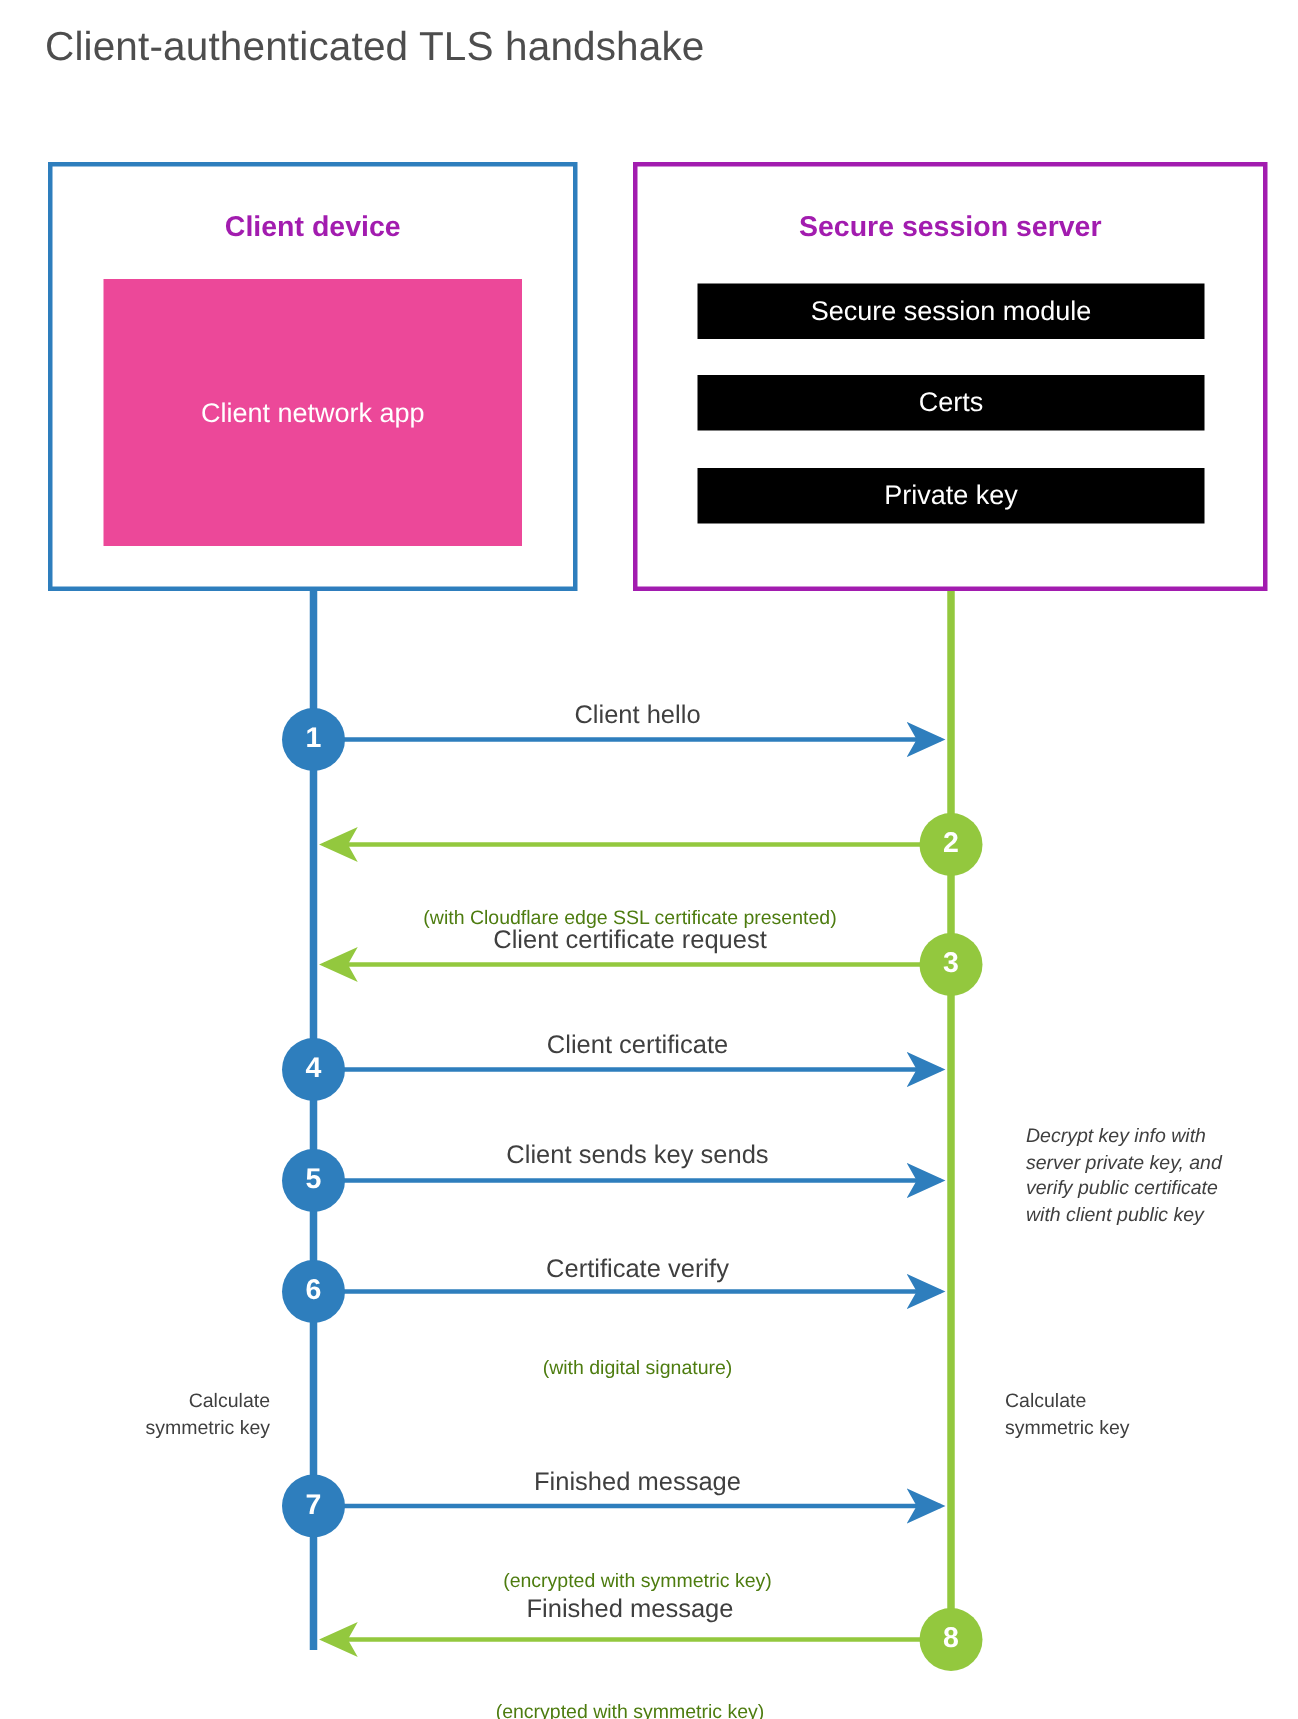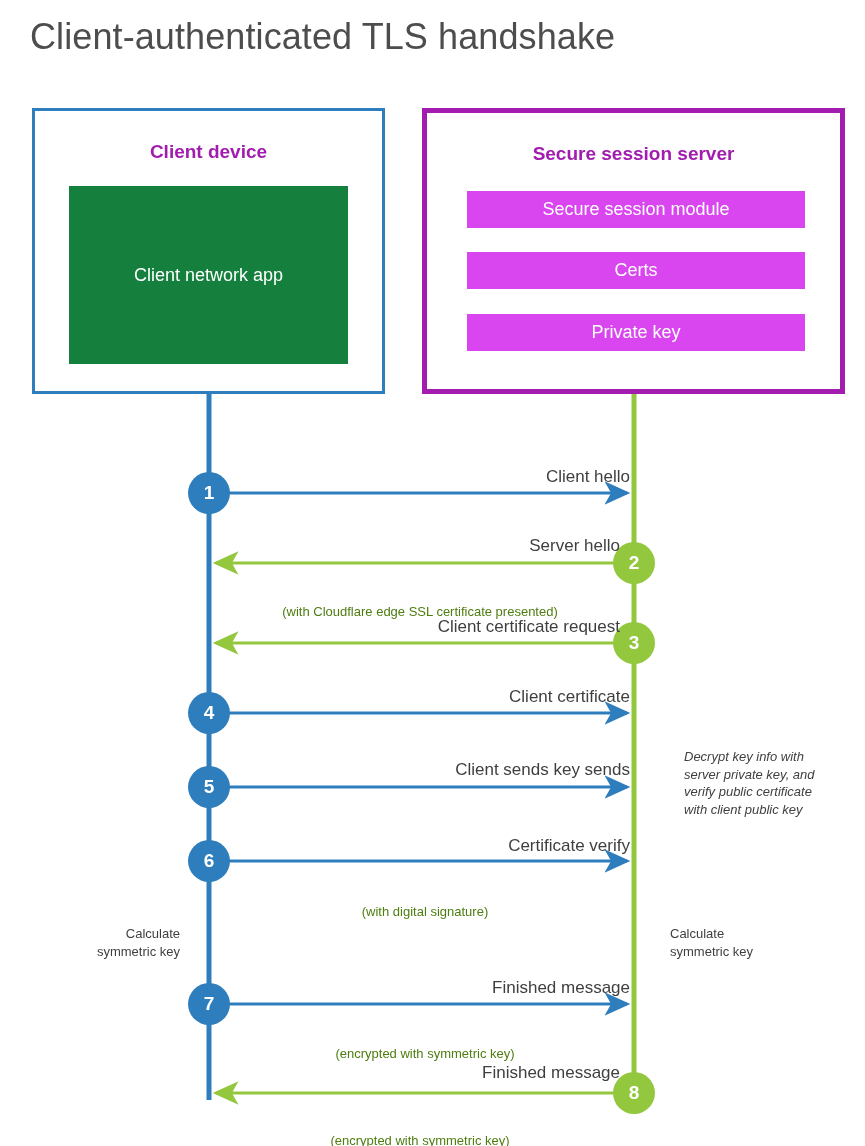--- a/index.html
+++ b/index.html
@@ -18,21 +18,21 @@
     height: 1146px;
     overflow: hidden;
     background: #ffffff;
   }
 
   
   #diagram-title {
     position: absolute;
     left: 30px;
     top: 16px;
-    font-size: 36px;
+    font-size: 27px;
     font-weight: 400;
     letter-spacing: 0.1px;
     color: #4d4d4d;
     white-space: nowrap;
   }
 
   
   .actor-box {
     position: absolute;
     background: #ffffff;
@@ -43,21 +43,21 @@
     top: 108px;
     width: 353px;
     height: 286px;
     border: 3px solid #2E7EBD;
   }
   #secure-session-server-box {
     left: 422px;
     top: 108px;
     width: 423px;
     height: 286px;
-    border: 5px solid #a21caf;
+    border: 3px solid #a21caf;
   }
   .actor-title {
     position: absolute;
     left: 0;
     right: 0;
     top: 30px;
     text-align: center;
     font-size: 19px;
     font-weight: bold;
     color: #a21caf;
@@ -73,27 +73,27 @@
     font-size: 18px;
     font-weight: 400;
     text-align: center;
     line-height: 1.25;
   }
   #client-network-app-block {
     left: 34px;
     top: 75px;
     width: 279px;
     height: 178px;
-    background: #15803d;
+    background: #ec4899;
   }
   .server-block {
     left: 40px;
     width: 338px;
     height: 37px;
-    background: #d946ef;
+    background: #000000;
   }
   #secure-session-module-block { top: 78px; }
   #certs-block { top: 139px; }
   #private-key-block { top: 201px; }
 
   
   #flow-svg {
     position: absolute;
     left: 0;
     top: 0;
@@ -113,21 +113,21 @@
     color: #ffffff;
     font-size: 19px;
     font-weight: bold;
   }
   .step-circle.client { background: #2E7EBD; }
   .step-circle.server { background: #93C83E; }
 
   
   .msg-label {
     position: absolute;
-    text-align: right;
+    text-align: center;
     font-size: 17px;
     color: #3f3f3f;
     white-space: nowrap;
   }
   .msg-sublabel {
     position: absolute;
     text-align: center;
     font-size: 13px;
     color: #4d7c0f;
     white-space: nowrap;
@@ -197,21 +197,20 @@
   <div class="step-circle server" style="left:613px; top:542px;">2</div>
   <div class="step-circle server" style="left:613px; top:622px;">3</div>
   <div class="step-circle client" style="left:188px; top:692px;">4</div>
   <div class="step-circle client" style="left:188px; top:766px;">5</div>
   <div class="step-circle client" style="left:188px; top:840px;">6</div>
   <div class="step-circle client" style="left:188px; top:983px;">7</div>
   <div class="step-circle server" style="left:613px; top:1072px;">8</div>
 
   <div class="msg-label" style="left:220px; top:467px; width:410px;">Client hello</div>
 
-  <div class="msg-label" style="left:220px; top:536px; width:400px;">Server hello</div>
   <div class="msg-sublabel" style="left:220px; top:572px; width:400px;">(with Cloudflare edge SSL certificate presented)</div>
 
   <div class="msg-label" style="left:220px; top:687px; width:410px;">Client certificate</div>
 
   <div class="msg-label" style="left:220px; top:617px; width:400px;">Client certificate request</div>
 
   <div class="msg-label" style="left:220px; top:760px; width:410px;">Client sends key sends</div>
 
   <div class="msg-label" style="left:220px; top:836px; width:410px;">Certificate verify</div>
   <div class="msg-sublabel" style="left:220px; top:872px; width:410px;text-align:center;">(with digital signature)</div>

